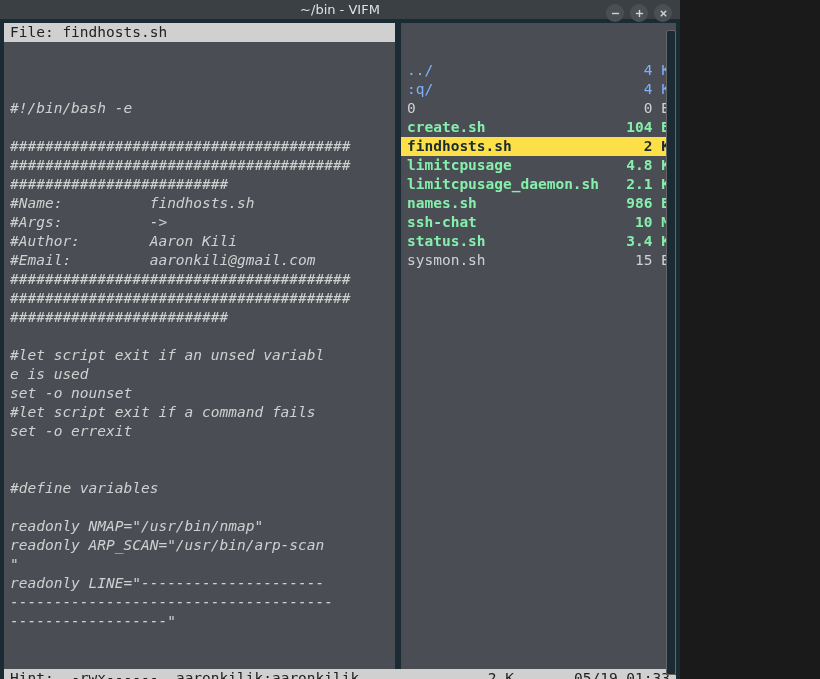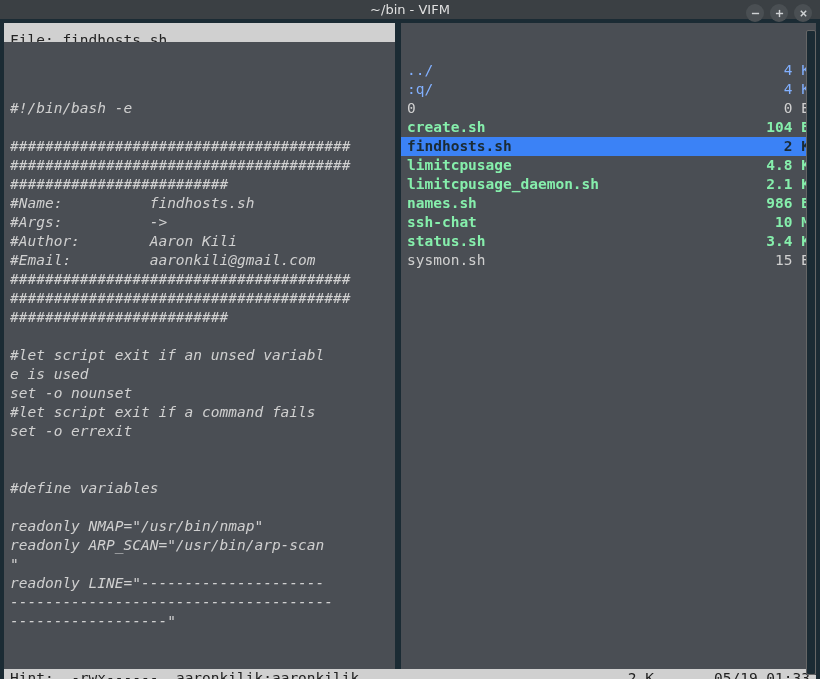--- a/index.html
+++ b/index.html
@@ -6,21 +6,21 @@
   body {
     background: #1a1a1a;
     font-family: "DejaVu Sans Mono", "Liberation Mono", monospace;
     font-size: 14.5px;
     line-height: 19px;
     width: 820px;
     height: 679px;
     overflow: hidden;
   }
   .window {
-    width: 820px;
+    width: 680px;
     height: 679px;
     background: #3c4043;
     display: flex;
     flex-direction: column;
   }
   .titlebar {
     height: 30px;
     background: #3b4044;
     display: flex;
     align-items: center;
@@ -65,21 +65,21 @@
   }
   .pane {
     flex: 1;
     display: flex;
     flex-direction: column;
     min-width: 0;
   }
   .pane-title {
     background: #d0d0d0;
     color: #222;
-    padding: 8px 6px;
+    padding: 0 6px;
     height: 19px;
     line-height: 19px;
     white-space: pre;
     overflow: hidden;
   }
   .pane-body {
     flex: 1;
     background: #4a4e54;
     color: #d0d0d0;
     padding: 0 6px;
@@ -91,21 +91,21 @@
   .filerow {
     display: flex;
     height: 19px;
     line-height: 19px;
   }
   .filerow .fname { flex: 1; white-space: pre; overflow: hidden; }
   .filerow .fsize { white-space: pre; text-align: right; padding-left: 8px; }
   .row-dir { color: #82b0ff; }
   .row-exec { color: #86efac; font-weight: bold; }
   .row-sel {
-    background: #3b82f6;
+    background: #fde047;
     color: #1b2b34;
     font-weight: bold;
     margin: 0 -6px;
     padding: 0 6px;
   }
   .row-reg { color: #d0d0d0; }
   .statusbar {
     height: 19px;
     line-height: 19px;
     background: #d0d0d0;

